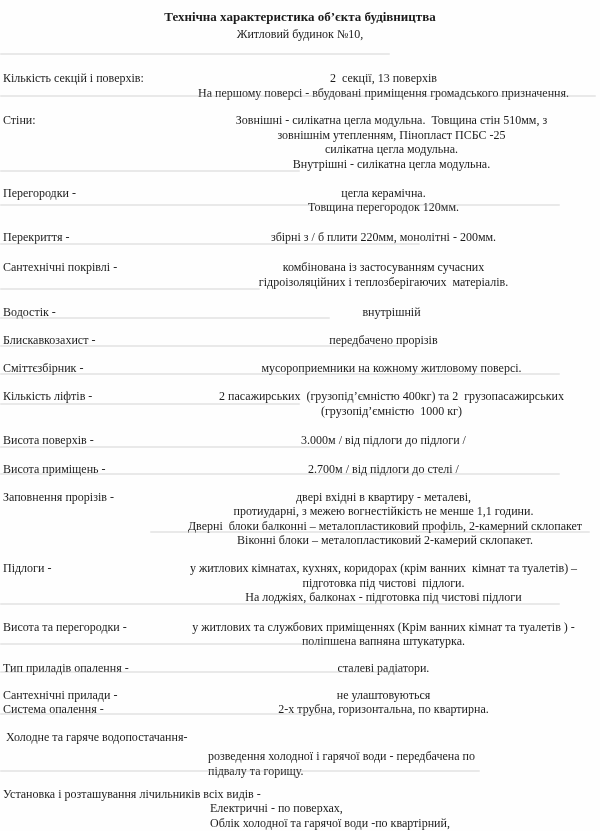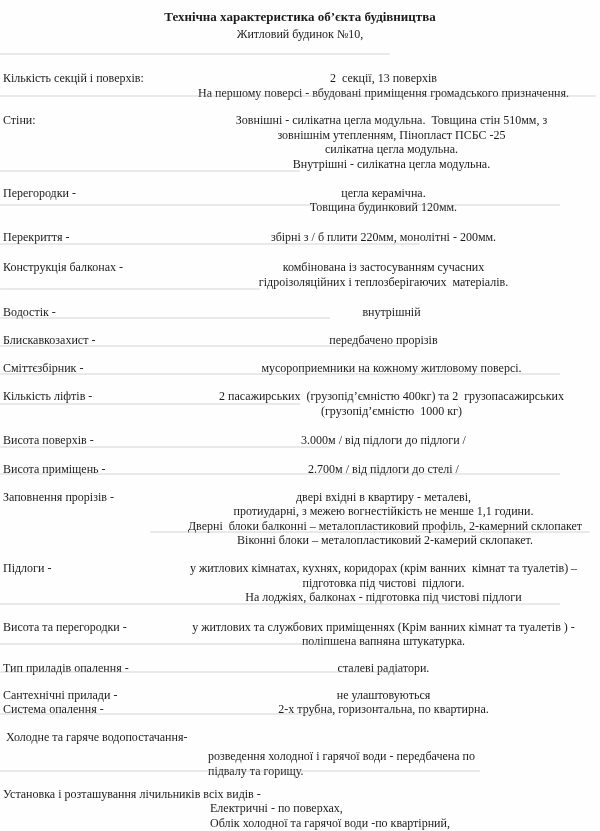--- a/index.html
+++ b/index.html
@@ -104,33 +104,33 @@
         <div class="line">зовнішнім утепленням, Пінопласт ПСБС -25</div>
         <div class="line">силікатна цегла модульна.</div>
         <div class="line">Внутрішні - силікатна цегла модульна.</div>
       </div>
     </div>
 
     <div class="row mb15">
       <div class="label">Перегородки -</div>
       <div class="value">
         <div class="line">цегла керамічна.</div>
-        <div class="line">Товщина будинковий 120мм.</div>
+        <div class="line">Товщина перегородок 120мм.</div>
       </div>
     </div>
 
     <div class="row mb16">
       <div class="label">Перекриття -</div>
       <div class="value">
         <div class="line">збірні з / б плити 220мм, монолітні - 200мм.</div>
       </div>
     </div>
 
     <div class="row mb15">
-      <div class="label">Конструкція балконах -</div>
+      <div class="label">Сантехнічні покрівлі -</div>
       <div class="value">
         <div class="line">комбінована із застосуванням сучасних</div>
         <div class="line">гідроізоляційних і теплозберігаючих  матеріалів.</div>
       </div>
     </div>
 
     <div class="row mb14">
       <div class="label">Водостік -</div>
       <div class="value">
         <div class="line">внутрішній</div>

